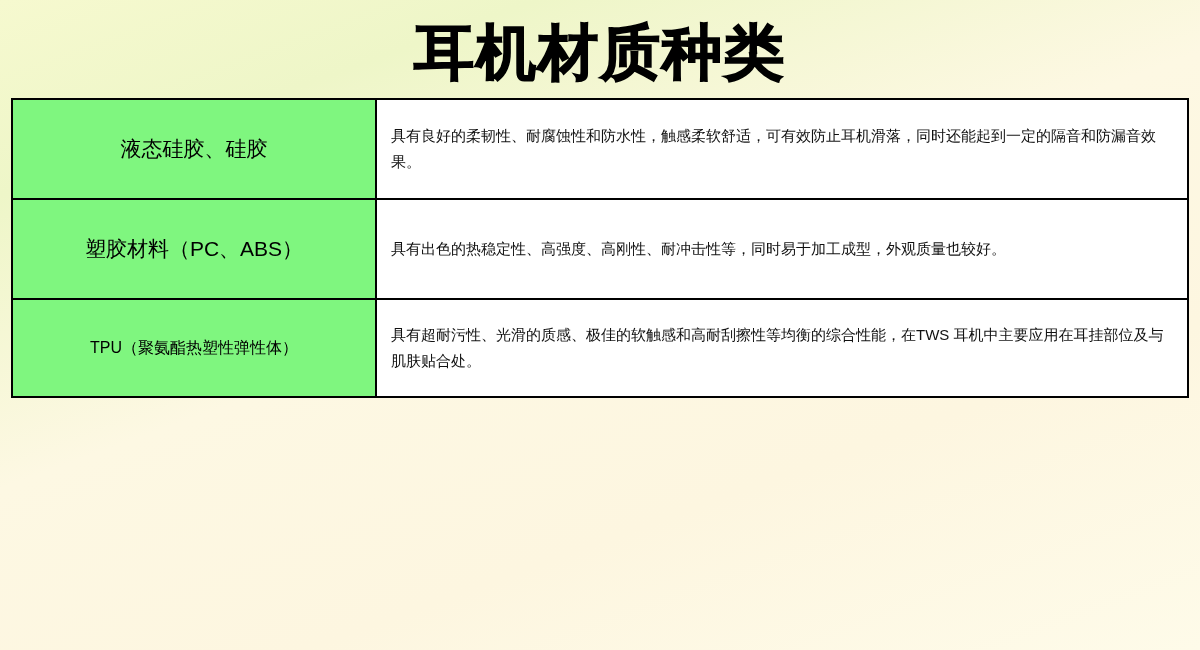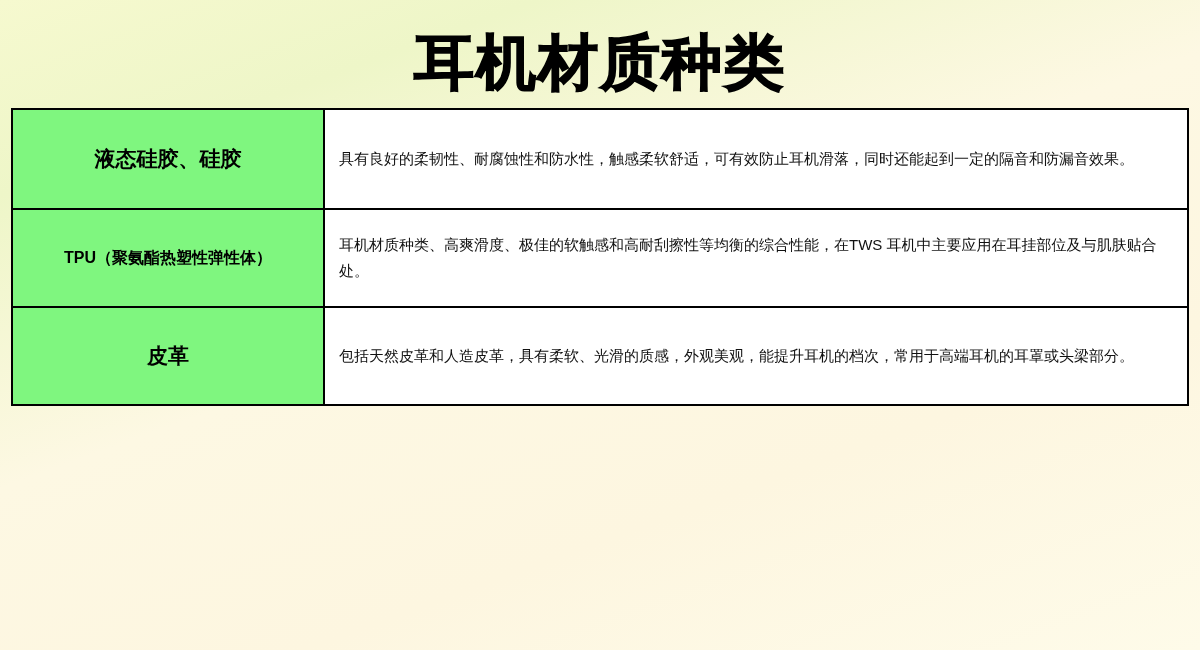--- a/index.html
+++ b/index.html
@@ -21,43 +21,43 @@
     box-sizing: border-box;
   }
   .title {
     text-align: center;
     font-family: "Liberation Sans", "DejaVu Sans", sans-serif;
     font-weight: 700;
     font-size: 60px;
     line-height: 1.1;
     color: #000000;
     letter-spacing: 2px;
-    padding-top: 30px;
+    padding-top: 20px;
     padding-bottom: 12px;
     -webkit-text-stroke: 1.5px #000;
   }
   .table {
     width: 1178px;
     margin: 0 auto;
     border-collapse: collapse;
     table-layout: fixed;
     border: 2px solid #000000;
   }
   .table td {
     border: 2px solid #000000;
     vertical-align: middle;
     padding: 12px 14px;
     box-sizing: border-box;
   }
   .col-material {
-    width: 312px;
+    width: 364px;
     background: #7ff67f;
     text-align: center;
     font-size: 21px;
-    font-weight: 700;
+    font-weight: 400;
     color: #000000;
     line-height: 1.4;
   }
   .col-desc {
     background: #ffffff;
     text-align: left;
     font-size: 15px;
     font-weight: 400;
     color: #111111;
     line-height: 1.75;
@@ -77,24 +77,24 @@
 <div class="page">
 
   <div class="title">耳机材质种类</div>
 
   <table class="table">
     <tbody>
       <tr class="r0">
         <td class="col-material">液态硅胶、硅胶</td>
         <td class="col-desc">具有良好的柔韧性、耐腐蚀性和防水性，触感柔软舒适，可有效防止耳机滑落，同时还能起到一定的隔音和防漏音效果。</td>
       </tr>
+      <tr class="r1">
+        <td class="col-material">塑胶材料（PC、ABS）</td>
+        <td class="col-desc">具有出色的热稳定性、高强度、高刚性、耐冲击性等，同时易于加工成型，外观质量也较好。</td>
+      </tr>
       <tr class="r3">
         <td class="col-material">TPU（聚氨酯热塑性弹性体）</td>
-        <td class="col-desc">耳机材质种类、高爽滑度、极佳的软触感和高耐刮擦性等均衡的综合性能，在TWS 耳机中主要应用在耳挂部位及与肌肤贴合处。</td>
-      </tr>
-      <tr class="r4">
-        <td class="col-material">皮革</td>
-        <td class="col-desc">包括天然皮革和人造皮革，具有柔软、光滑的质感，外观美观，能提升耳机的档次，常用于高端耳机的耳罩或头梁部分。</td>
+        <td class="col-desc">具有超耐污性、光滑的质感、极佳的软触感和高耐刮擦性等均衡的综合性能，在TWS 耳机中主要应用在耳挂部位及与肌肤贴合处。</td>
       </tr>
     </tbody>
   </table>
 
 </div>
 
 </body></html>

